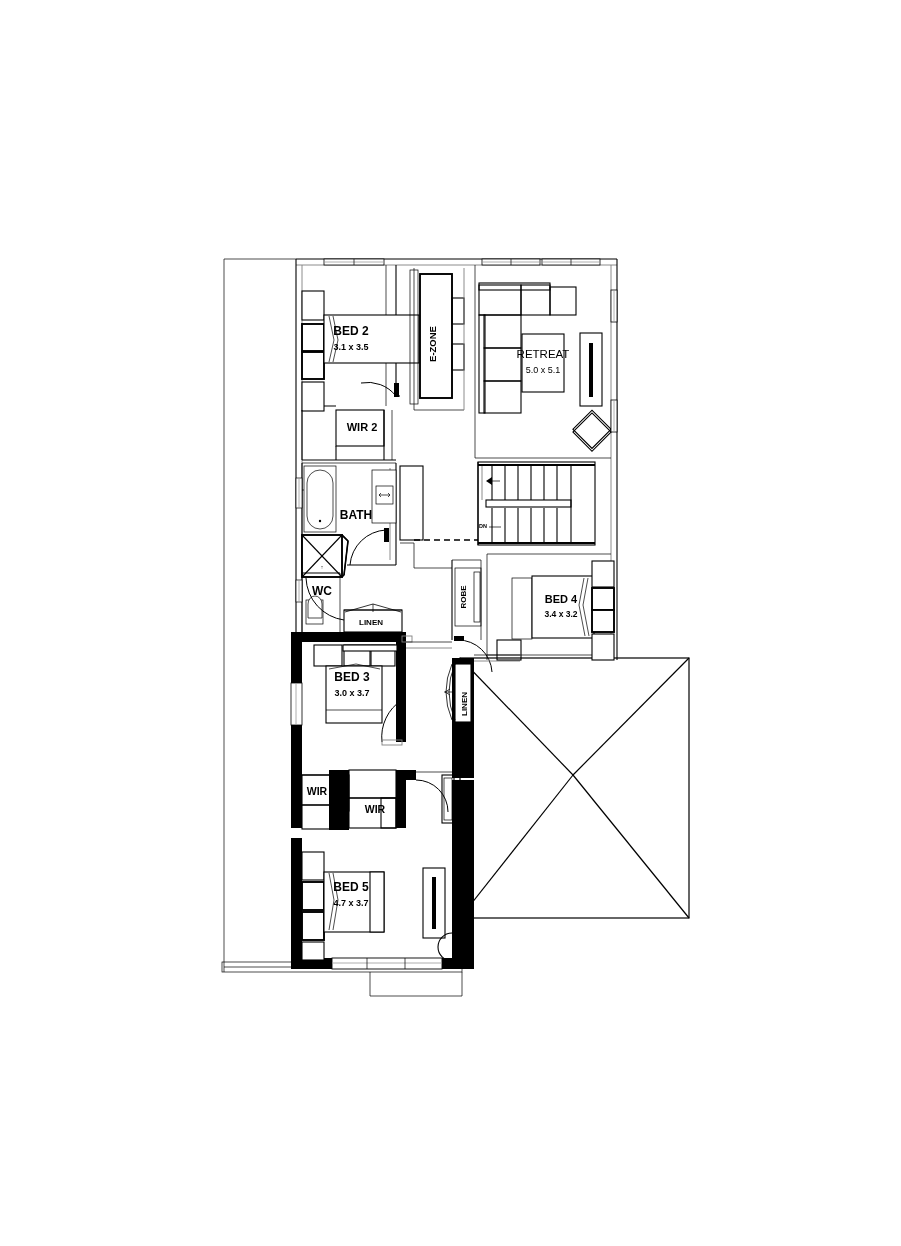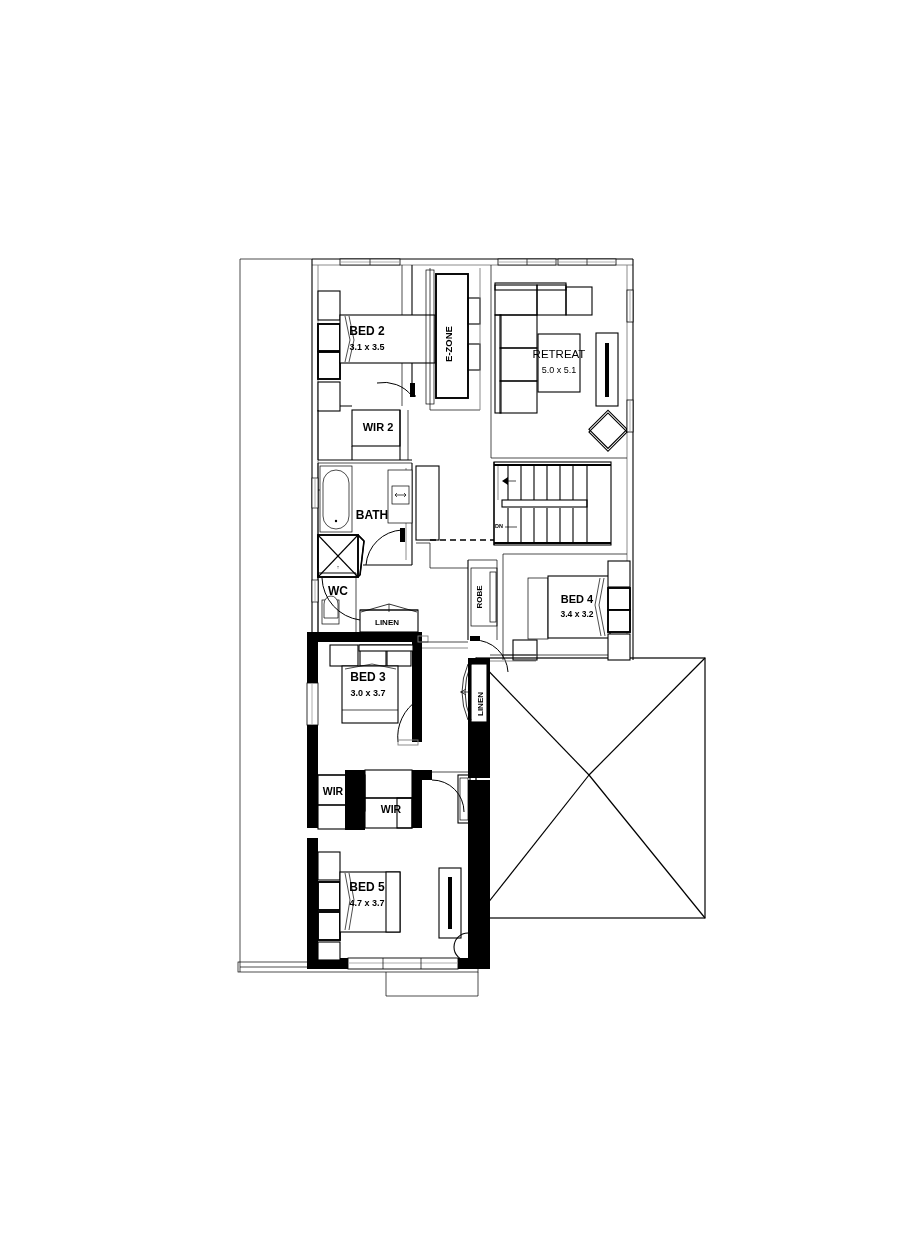--- a/index.html
+++ b/index.html
@@ -14,21 +14,20 @@
     font-family: "Liberation Sans", sans-serif;
     position: relative;
     overflow: hidden;
   }
   #plan-root {
     position: absolute;
     left: 0;
     top: 0;
     width: 756px;
     height: 1246px;
-    margin-left: 16px;
   }
   svg.plan {
     display: block;
     width: 901px;
     height: 1246px;
   }
   
   .wall-thin  { fill: none; stroke: #000; stroke-width: 1.1; }
   .wall-hair  { fill: none; stroke: #000; stroke-width: 0.7; }
   .wall-grey  { fill: none; stroke: #808080; stroke-width: 0.9; }

